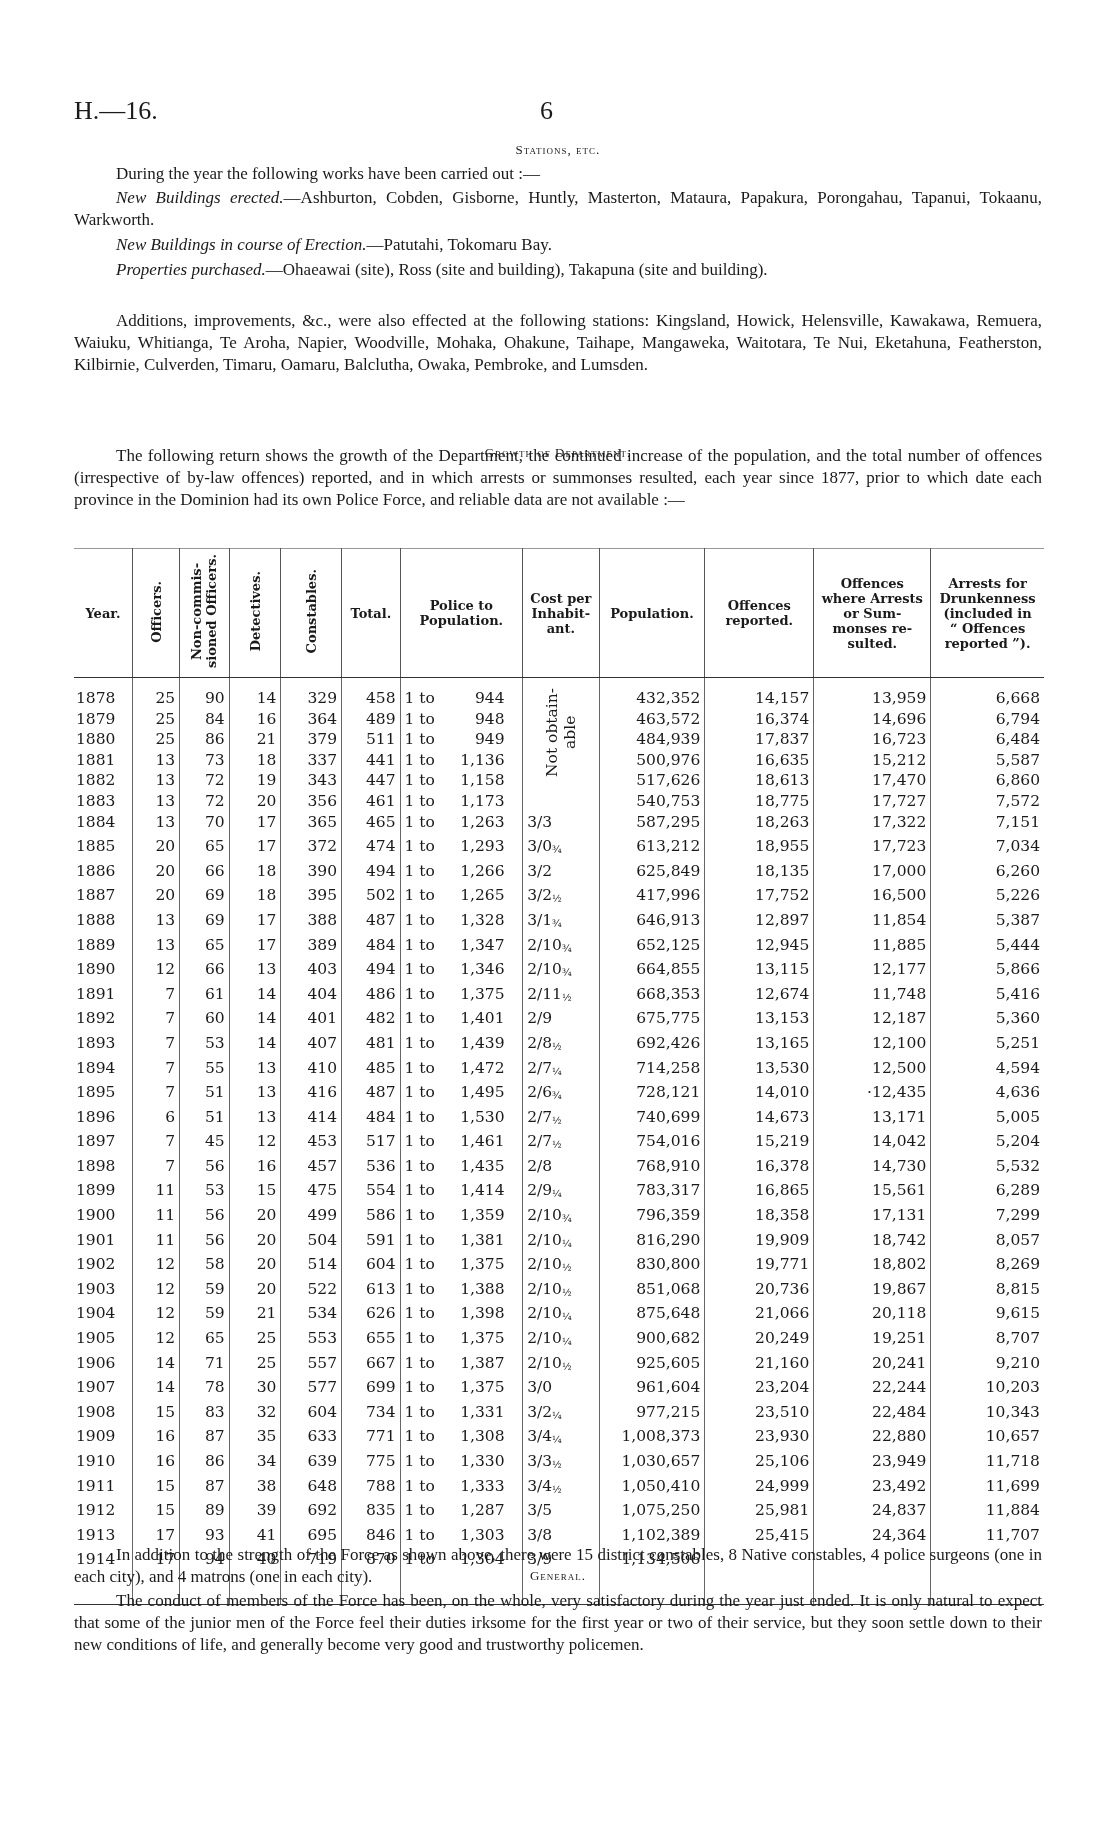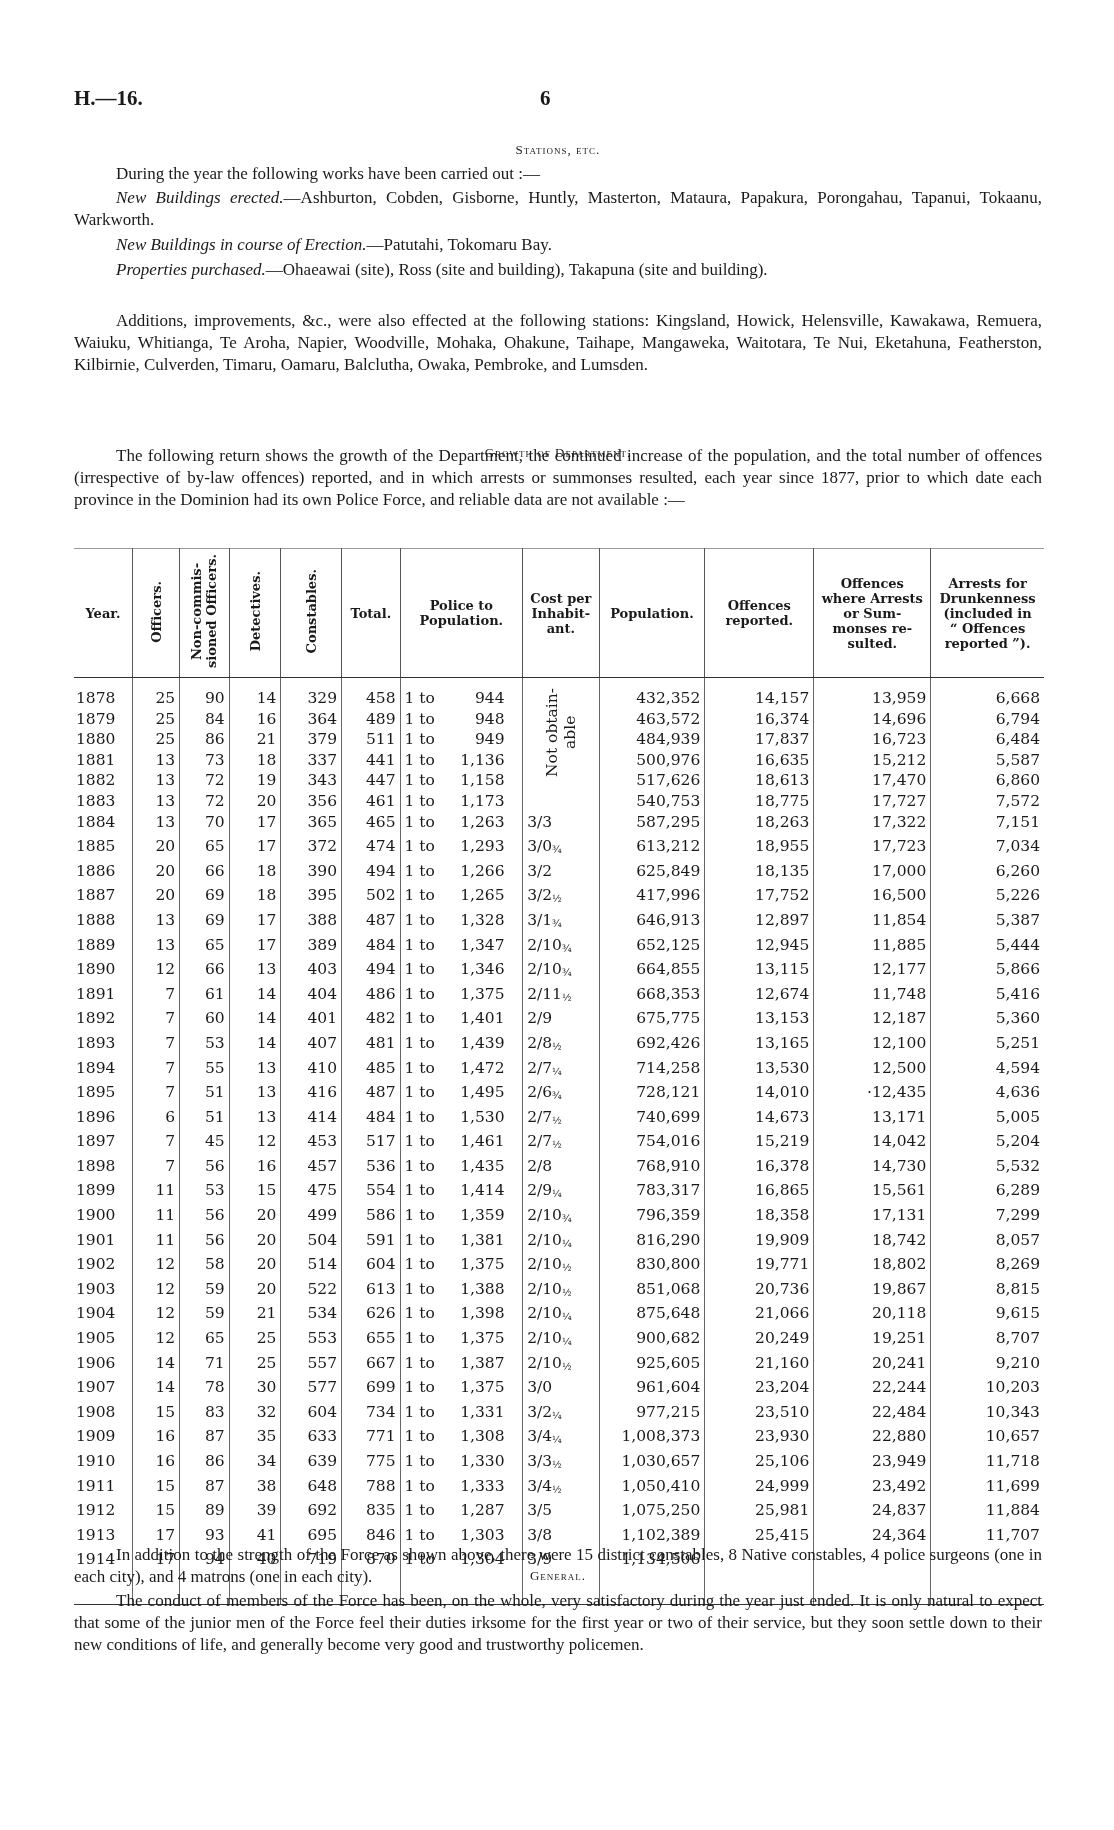--- a/index.html
+++ b/index.html
@@ -1,20 +1,20 @@
 <!DOCTYPE html>
 <html><head>
 <meta charset="utf-8">
 <style>
   html, body { margin: 0; padding: 0; background: #ffffff; }
   body {
     width: 1114px; height: 1830px; position: relative; overflow: hidden;
     font-family: "Liberation Serif", "DejaVu Serif", serif; color: #1a1a1a;
   }
-  .running-head { position: absolute; top: 86px; left: 74px; width: 968px; height: 30px; font-size: 21px; font-weight: bold; }
+  .running-head { position: absolute; top: 96px; left: 74px; width: 968px; height: 30px; font-size: 26px; }
   .running-head .ref { position: absolute; left: 0; top: 0; }
   .running-head .pg { position: absolute; left: 466px; top: 0; }
   .section-title { position: absolute; left: 74px; width: 968px; text-align: center; font-size: 13px; letter-spacing: 1px; font-variant: small-caps; }
   .para { position: absolute; left: 74px; width: 968px; font-size: 17px; line-height: 22px; text-align: justify; }
   .para .indent { display: inline-block; width: 42px; }
   .para i { font-style: italic; }
 
   table.growth {
     position: absolute; left: 74px; top: 548px; width: 970px;
     border-collapse: collapse;

